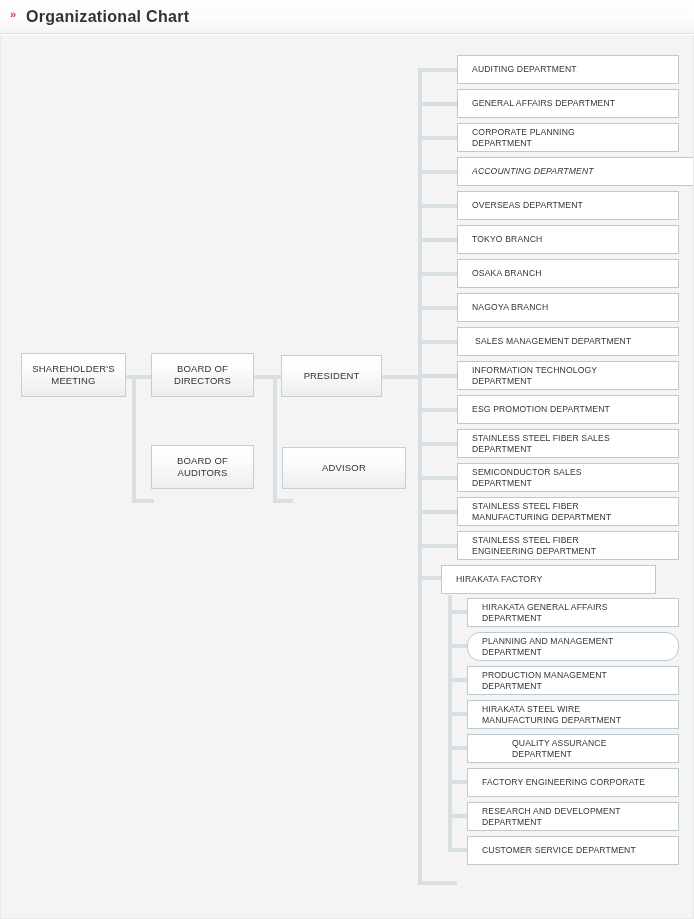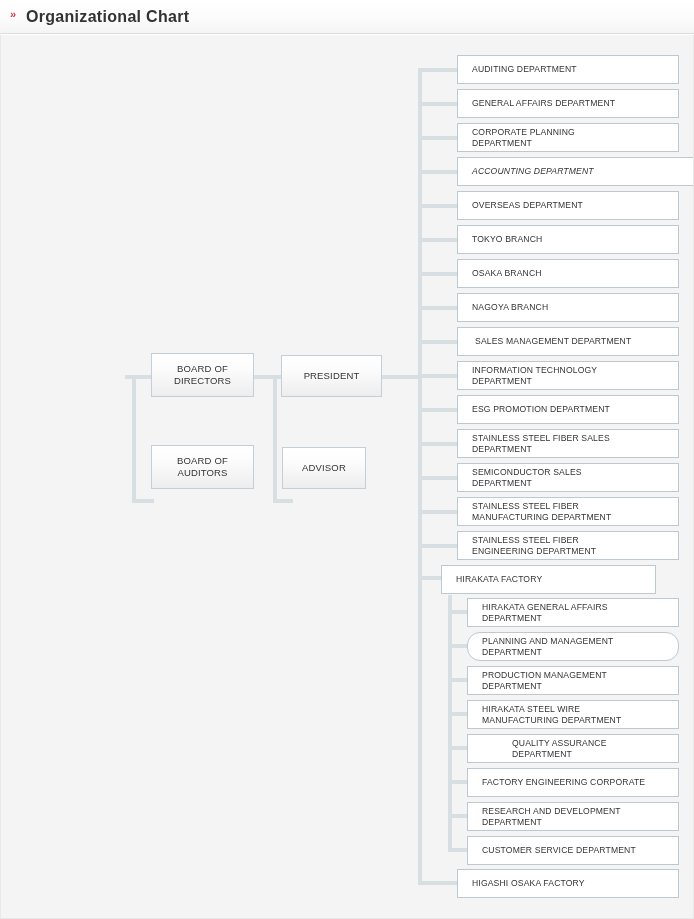--- a/index.html
+++ b/index.html
@@ -161,30 +161,32 @@
   <div class="conn" style="left:447px; top:560px; width:4px; height:253px;"></div>
   <div class="conn" style="left:447px; top:575px; width:20px; height:4px;"></div>
   <div class="conn" style="left:447px; top:609px; width:20px; height:4px;"></div>
   <div class="conn" style="left:447px; top:643px; width:20px; height:4px;"></div>
   <div class="conn" style="left:447px; top:677px; width:20px; height:4px;"></div>
   <div class="conn" style="left:447px; top:711px; width:20px; height:4px;"></div>
   <div class="conn" style="left:447px; top:745px; width:20px; height:4px;"></div>
   <div class="conn" style="left:447px; top:779px; width:20px; height:4px;"></div>
   <div class="conn" style="left:447px; top:813px; width:20px; height:4px;"></div>
 
+  <div class="node gov" style="left:20px; top:318px; width:105px; height:44px;">SHAREHOLDER'S
+MEETING</div>
 
   <div class="node gov" style="left:150px; top:318px; width:103px; height:44px;">BOARD OF
 DIRECTORS</div>
 
   <div class="node gov" style="left:150px; top:410px; width:103px; height:44px;">BOARD OF
 AUDITORS</div>
 
   <div class="node gov" style="left:280px; top:320px; width:101px; height:42px;">PRESIDENT</div>
 
-  <div class="node gov" style="left:281px; top:412px; width:84px; height:42px;">ADVISOR</div>
+  <div class="node gov" style="left:281px; top:412px; width:124px; height:42px;">ADVISOR</div>
 
   <div class="node dept" style="left:456px; top:20px; width:222px; height:29px;">AUDITING DEPARTMENT</div>
 
   <div class="node dept" style="left:456px; top:54px; width:222px; height:29px;">GENERAL AFFAIRS DEPARTMENT</div>
 
   <div class="node dept" style="left:456px; top:88px; width:222px; height:29px;">CORPORATE PLANNING
 DEPARTMENT</div>
 
   <div class="node dept" style="left:456px; top:122px; width:250px; height:29px;font-style:italic;">ACCOUNTING DEPARTMENT</div>
 
@@ -232,15 +234,14 @@
   <div class="node dept" style="left:466px; top:699px; width:212px; height:29px;padding-left:44px;">QUALITY ASSURANCE
 DEPARTMENT</div>
 
   <div class="node dept" style="left:466px; top:733px; width:212px; height:29px;">FACTORY ENGINEERING CORPORATE</div>
 
   <div class="node dept" style="left:466px; top:767px; width:212px; height:29px;">RESEARCH AND DEVELOPMENT
 DEPARTMENT</div>
 
   <div class="node dept" style="left:466px; top:801px; width:212px; height:29px;">CUSTOMER SERVICE DEPARTMENT</div>
 
-  <div class="node dept" style="left:456px; top:834px; width:222px; height:29px;">HIGASHI OSAKA FACTORY</div>
 
 </div>
 
 </body></html>

